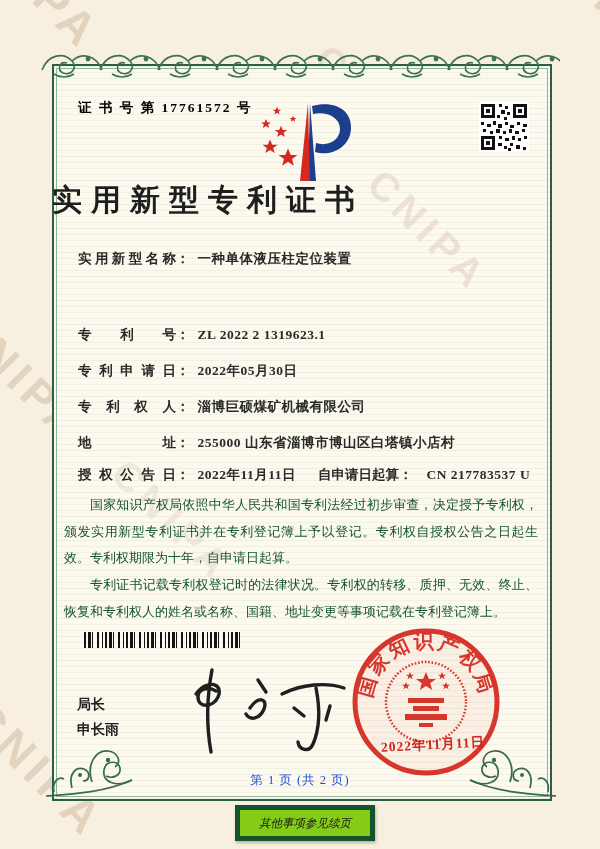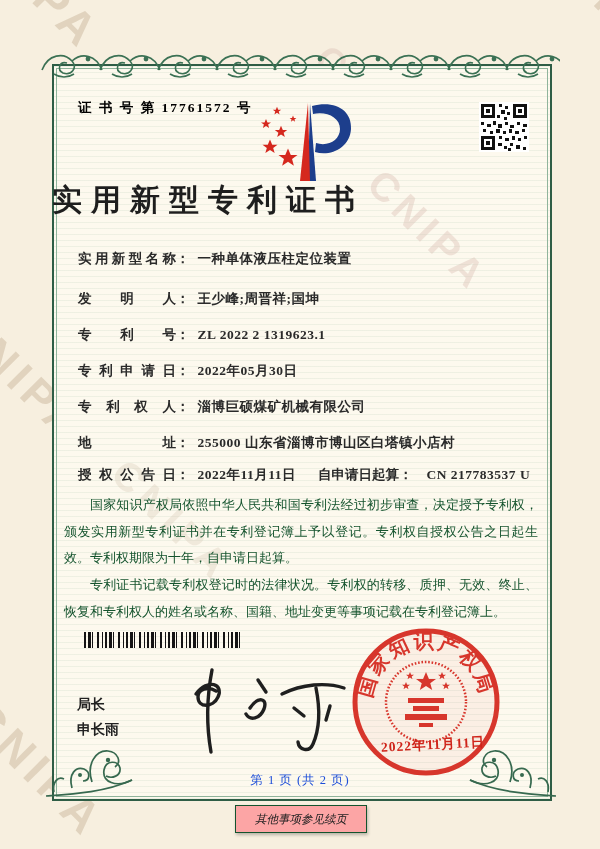--- a/index.html
+++ b/index.html
@@ -66,21 +66,21 @@
 
   .seal{position:absolute;left:350px;top:626px;z-index:6;opacity:0.93;}
   .seal-date{position:absolute;left:358px;top:736px;width:150px;z-index:7;
              color:#cf241a;font-size:13.5px;font-weight:bold;letter-spacing:1px;
              transform:rotate(-3deg);text-align:center;}
 
   .page-info{position:absolute;left:52px;top:772px;width:496px;z-index:5;text-align:center;
              font-size:12.5px;color:#1d4ed8;letter-spacing:1px;}
 
   .tab{position:absolute;left:235px;top:805px;width:130px;height:26px;z-index:5;
-       background:#fca5a5;border:1px solid #14532d;box-shadow:1px 2px 3px rgba(0,0,0,0.25);
+       background:#84cc16;border:5px solid #14532d;box-shadow:1px 2px 3px rgba(0,0,0,0.25);
        text-align:center;line-height:26px;font-size:11.5px;color:#222;font-style:italic;}
 </style>
 </head>
 <body>
 
 <div class="stage">
 
   <div class="wm" style="left:-52px;top:-46px;font-size:46px;">CNIPA</div>
   <div class="wm" style="left:512px;top:-40px;font-size:44px;">CNIPA</div>
   <div class="wm pink" style="left:300px;top:82px;font-size:38px;">CNIPA</div>
@@ -198,23 +198,20 @@
       <rect x="44" y="45" width="3" height="3"></rect>
         <rect x="29" y="46" width="3" height="3"></rect>
     </g>
   </svg>
 
   <div class="title">实用新型专利证书</div>
 
   <div class="field f0">
     <span class="lbl">实用新型名称</span><span class="colon">：</span><span class="val">一种单体液压柱定位装置</span>
   </div>
-  <div class="field f1">
-    <span class="lbl">发明人</span><span class="colon">：</span><span class="val">王少峰;周晋祥;国坤</span>
-  </div>
   <div class="field f2">
     <span class="lbl">专利号</span><span class="colon">：</span><span class="val">ZL 2022 2 1319623.1</span>
   </div>
   <div class="field f3">
     <span class="lbl">专利申请日</span><span class="colon">：</span><span class="val">2022年05月30日</span>
   </div>
   <div class="field f4">
     <span class="lbl">专利权人</span><span class="colon">：</span><span class="val">淄博巨硕煤矿机械有限公司</span>
   </div>
   <div class="field f5">

